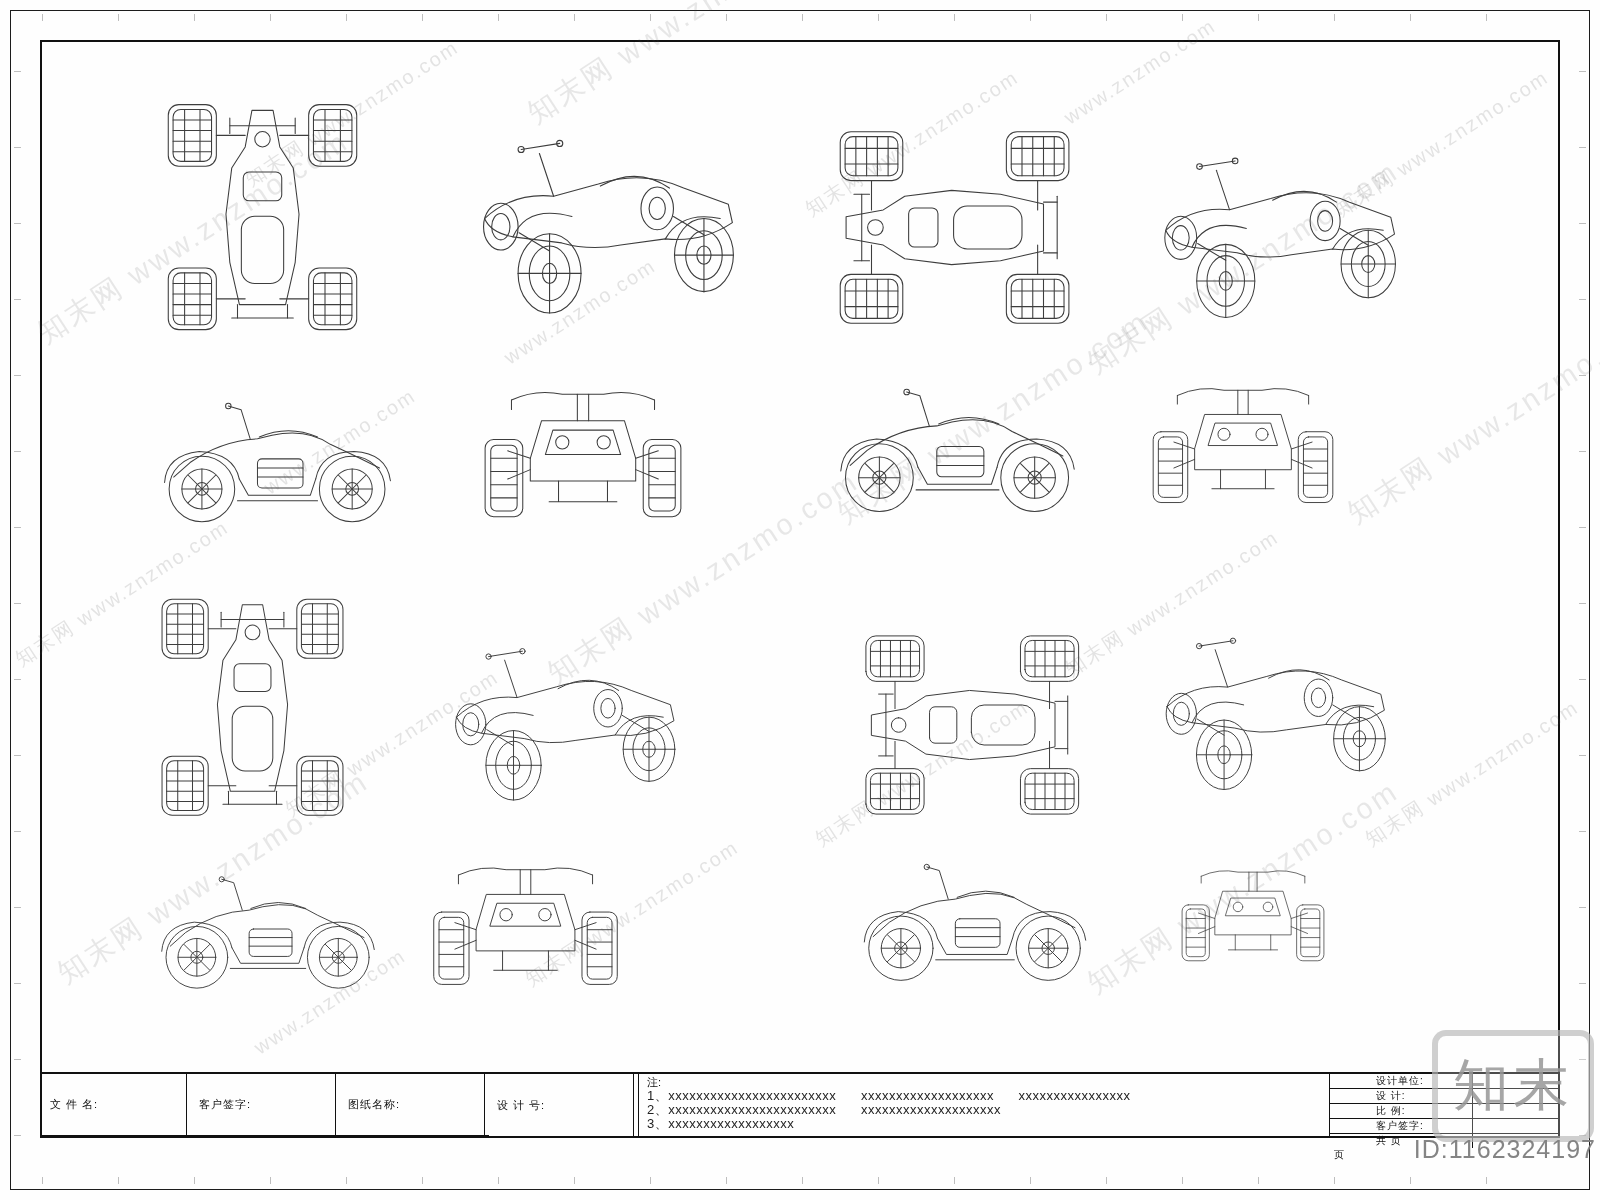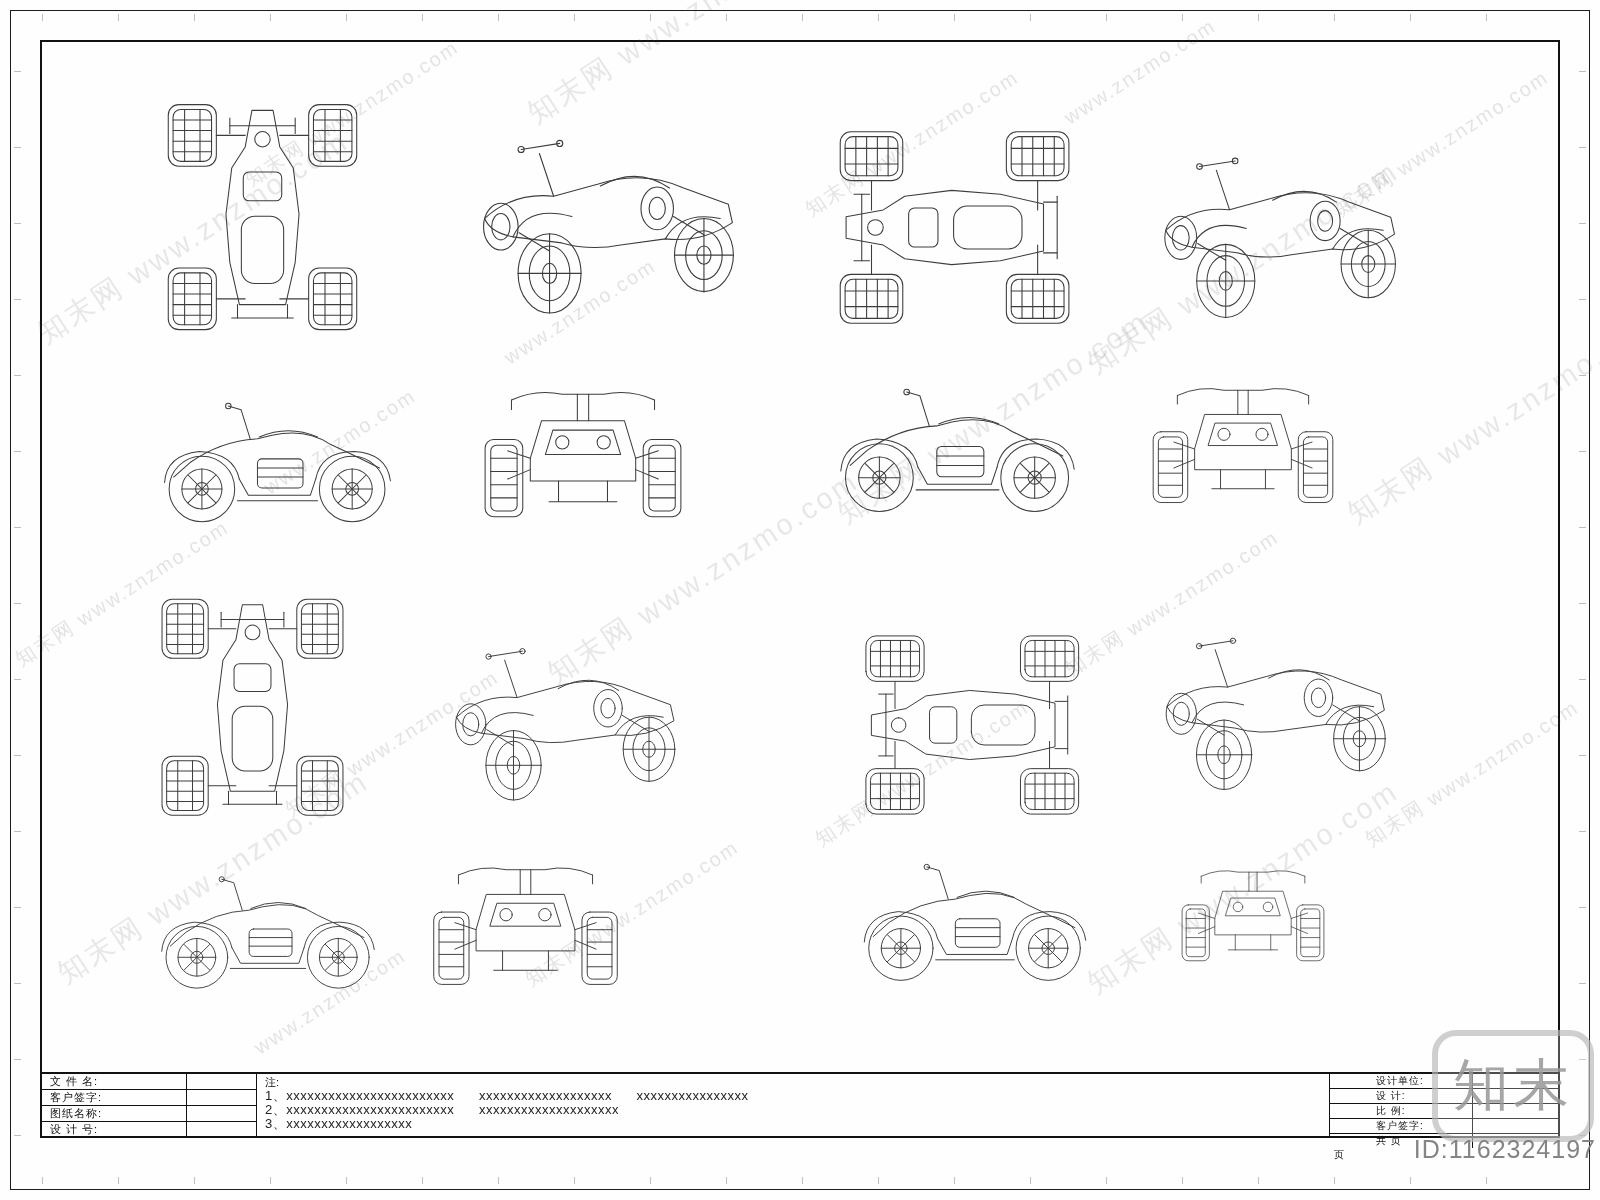--- a/index.html
+++ b/index.html
@@ -27,39 +27,39 @@
   
   svg.dwg { position:absolute; fill:none; stroke:#3d3d3d; stroke-width:1.1;
     stroke-linecap:round; stroke-linejoin:round; z-index:2; }
 
   
   .titleblock { position:absolute; left:42px; right:42px; bottom:64px; height:62px;
     border-top:2px solid #111; display:flex; z-index:4; background:transparent; }
   .tb-left { flex:0 0 646px; display:flex; align-items:center; border-right:1.5px solid #111; }
   .tb-project-label { font-family:"Liberation Serif", serif; font-size:26px; margin-left:48px; letter-spacing:2px; }
   .tb-project-value { font-family:"Liberation Serif", serif; font-size:25px; margin-left:110px; letter-spacing:4px; }
-  .tb-files { flex:0 0 214px; display:flex; flex-direction:column; border-right:1.5px solid #111; }
+  .tb-files { flex:0 0 214px; display:flex; border-right:1.5px solid #111; }
   .tb-frow { flex:1; display:flex; border-bottom:1px solid #111; }
   .tb-frow:last-child { border-bottom:none; }
   .tb-frow .lbl { width:136px; border-right:1px solid #111; font-size:11px;
     display:flex; align-items:center; padding-left:8px; letter-spacing:1px; }
   .tb-frow .val { flex:1; font-size:11px; display:flex; align-items:center; padding-left:4px; }
   .tb-notes { flex:1 1 auto; border-right:1.5px solid #111; padding:2px 8px; overflow:hidden; }
   .note-head { font-size:11px; line-height:13px; }
   .note-line { font-size:13px; line-height:14px; white-space:pre; color:#222; letter-spacing:.5px; }
   .tb-sign { flex:0 0 228px; display:flex; flex-direction:column; }
   .tb-srow { flex:1; display:flex; border-bottom:1px solid #111; }
   .tb-srow:last-child { border-bottom:none;flex-direction:column; }
   .tb-srow .lbl { width:96px; border-right:1px solid #111; font-size:10px;
     display:flex; align-items:center; padding-left:6px; letter-spacing:1px;margin-left:40px; }
   .tb-srow .val { flex:1; font-size:10px; display:flex; align-items:center; padding-left:4px; }
 
   
   .znzmo-badge { position:absolute; right:6px; bottom:58px; width:150px; height:100px;
-    border:6px solid rgba(175,175,175,.6); border-radius:24px; display:flex; align-items:center;
+    border:6px solid rgba(175,175,175,.6); border-radius:14px; display:flex; align-items:center;
     justify-content:center; z-index:6; background:rgba(255,255,255,.25); }
   .znzmo-badge span { font-size:56px; color:rgba(150,150,150,.85); letter-spacing:4px; }
   .id-label { position:absolute; right:4px; bottom:36px; font-size:25px;
     color:rgba(125,125,125,.95); letter-spacing:1px; z-index:7; }
 </style>
 </head>
 <body>
 
 <div class="sheet">
 

